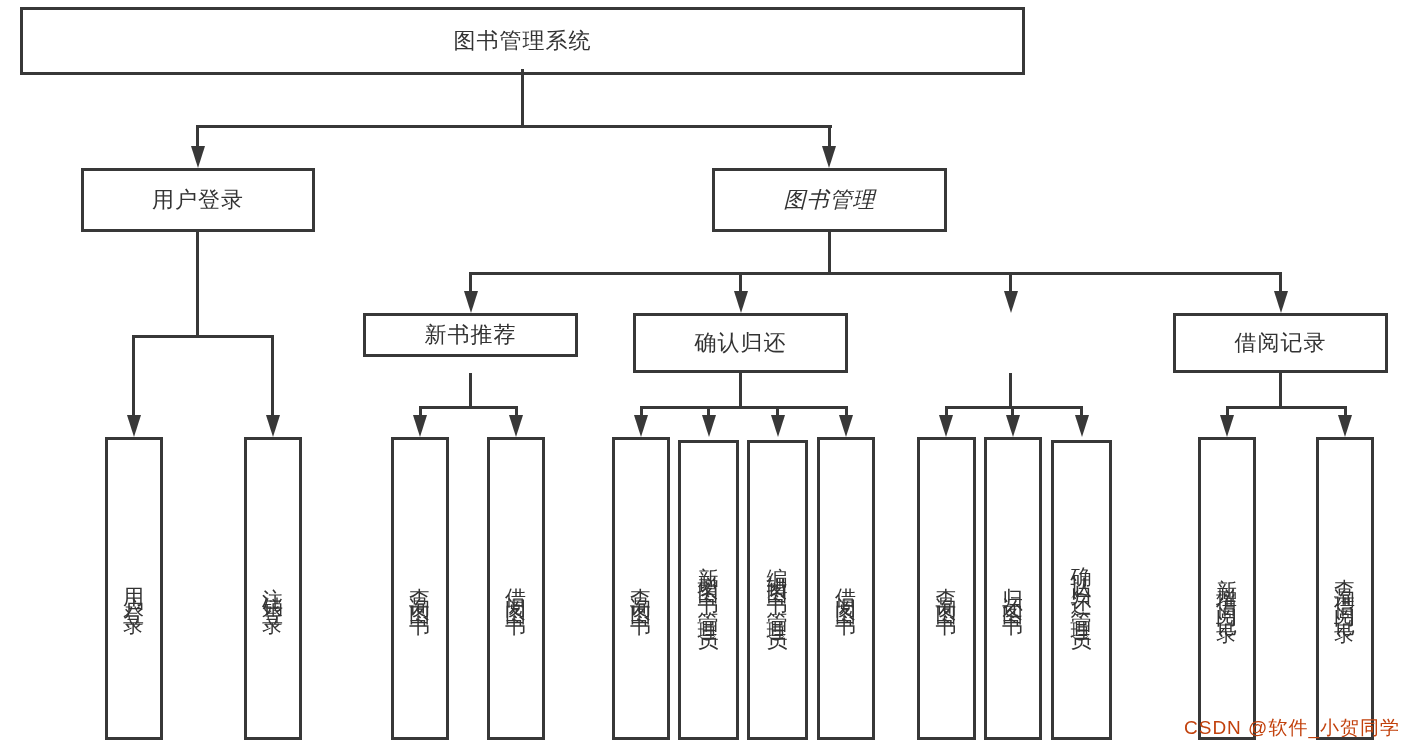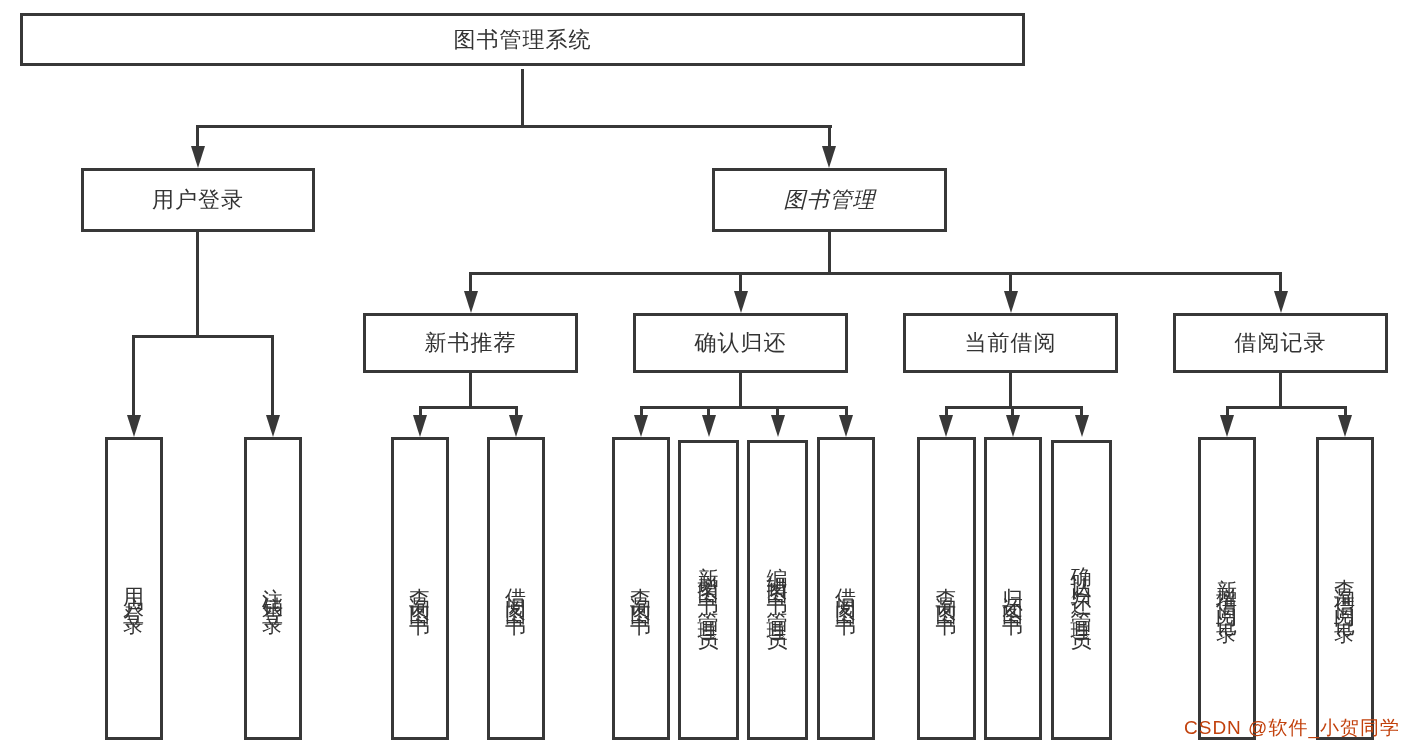--- a/index.html
+++ b/index.html
@@ -46,39 +46,36 @@
     letter-spacing:1px;
     z-index:5;
     white-space:nowrap;
   }
 </style>
 </head>
 <body>
 
 <div id="stage">
 
-  <div class="box hbox" style="left:20px; top:13px; width:1005px; height:53px;">
+  <div class="box hbox" style="left:20px; top:7px; width:1005px; height:68px;">
     <span>图书管理系统</span>
   </div>
 
   <div class="box hbox" style="left:81px; top:168px; width:234px; height:64px;">
     <span>用户登录</span>
   </div>
   <div class="box hbox" style="left:712px; top:168px; width:235px; height:64px;font-style:italic;">
     <span>图书管理</span>
   </div>
 
-  <div class="box hbox" style="left:363px; top:313px; width:215px; height:60px;">
+  <div class="box hbox" style="left:363px; top:313px; width:215px; height:44px;">
     <span>新书推荐</span>
   </div>
   <div class="box hbox" style="left:633px; top:313px; width:215px; height:60px;">
     <span>确认归还</span>
-  </div>
-  <div class="box hbox" style="left:903px; top:313px; width:215px; height:60px;">
-    <span>当前借阅</span>
   </div>
   <div class="box hbox" style="left:1173px; top:313px; width:215px; height:60px;">
     <span>借阅记录</span>
   </div>
 
   <div class="box vbox" style="left:105px; top:437px; width:58px; height:303px;">
     <span class="vtext">用户登录</span>
   </div>
   <div class="box vbox" style="left:244px; top:437px; width:58px; height:303px;">
     <span class="vtext">注销登录</span>

